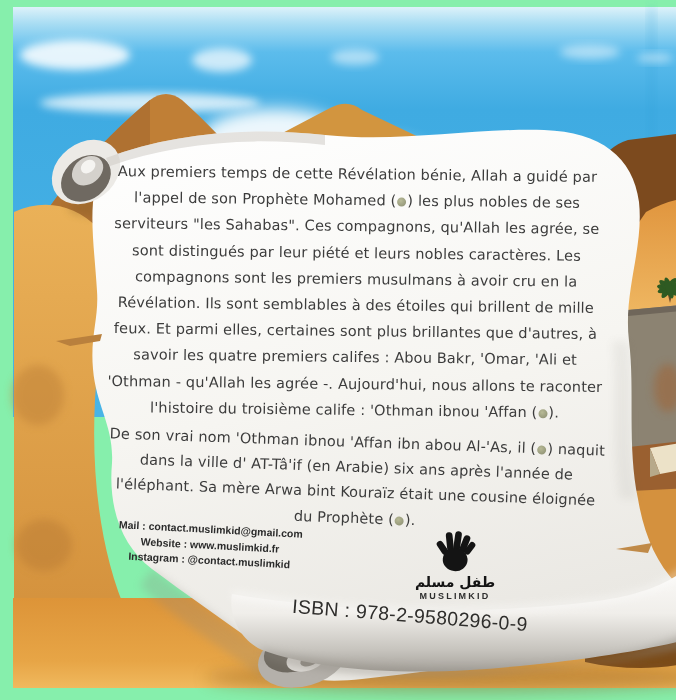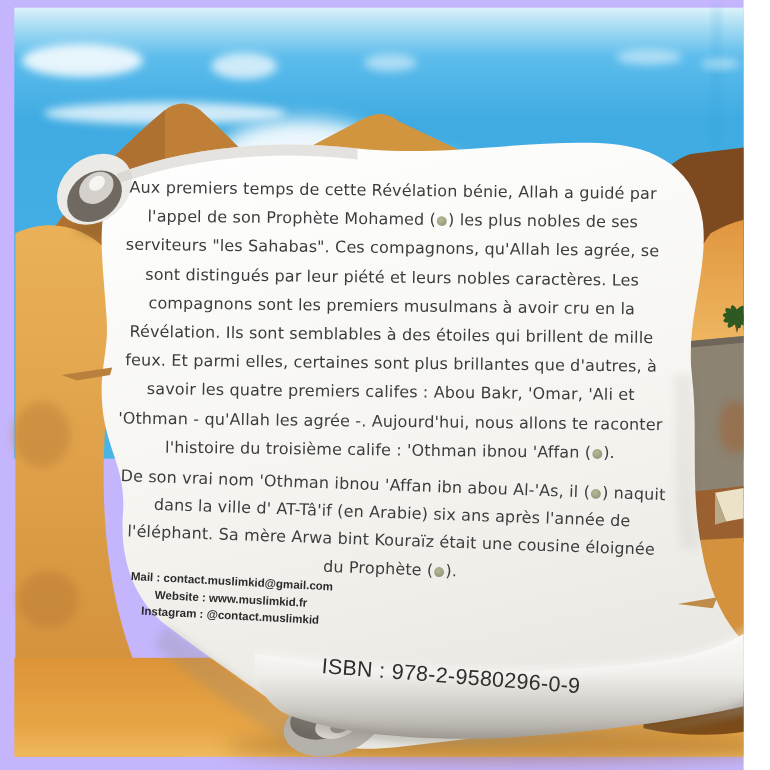--- a/index.html
+++ b/index.html
@@ -1,16 +1,16 @@
 <!DOCTYPE html>
 <html><head>
 <meta charset="utf-8">
 <style>
   html,body{margin:0;padding:0;background:#ffffff;}
-  .stage{position:relative;width:676px;height:700px;background:#c4b5fd;overflow:hidden;
+  .stage{position:relative;width:676px;height:700px;background:#86efac;overflow:hidden;
          font-family:"DejaVu Sans",sans-serif;}
   .scene{position:absolute;left:0;top:0;width:700px;height:700px;display:block;}
   .para{position:absolute;color:#3c3c3c;text-align:center;}
   .para .line{white-space:nowrap;}
   .para1{left:84px;top:161px;width:544px;font-size:14.5px;line-height:26.2px;letter-spacing:.15px;transform:rotate(.7deg);}
   .para2{left:84px;top:430px;width:544px;font-size:14.5px;line-height:25.2px;letter-spacing:.15px;transform:rotate(2deg);}
   .pbuh{display:inline-block;width:9px;height:9px;border-radius:50%;
         background:radial-gradient(circle at 40% 35%,#a9ac80,#6e7250);
         opacity:.8;vertical-align:-1px;margin:0 1px;}
   .contact{position:absolute;left:102px;top:522px;width:216px;text-align:center;
@@ -169,15 +169,29 @@
       <div class="line">l'éléphant. Sa mère Arwa bint Kouraïz était une cousine éloignée</div>
       <div class="line">du Prophète (<span class="pbuh"></span>).</div>
     </div>
 
   <div class="contact">
       <div class="line">Mail : contact.muslimkid@gmail.com</div>
       <div class="line">Website : www.muslimkid.fr</div>
       <div class="line">Instagram : @contact.muslimkid</div>
     </div>
 
+  <div class="logo">
+    <svg class="hand" width="42" height="44" viewBox="0 0 44 46">
+      <g fill="#141414" transform="rotate(6 22 23)">
+        <rect x="5" y="12" width="7" height="16" rx="3.5" transform="rotate(-40 8.5 20)"></rect>
+        <rect x="12" y="3" width="7" height="20" rx="3.5" transform="rotate(-12 15.5 13)"></rect>
+        <rect x="20" y="1" width="7" height="22" rx="3.5" transform="rotate(2 23.5 12)"></rect>
+        <rect x="28" y="4" width="7" height="19" rx="3.5" transform="rotate(16 31.5 13)"></rect>
+        <rect x="34" y="10" width="6.5" height="15" rx="3.2" transform="rotate(31 37 17)"></rect>
+        <ellipse cx="23" cy="31" rx="13" ry="12"></ellipse>
+      </g>
+    </svg>
+    <div class="logo-ar" dir="rtl">طفل مسلم</div>
+    <div class="logo-en">MUSLIMKID</div>
+  </div>
 
   <div class="isbn">ISBN : 978-2-9580296-0-9</div>
 </div>
 
 </body></html>

